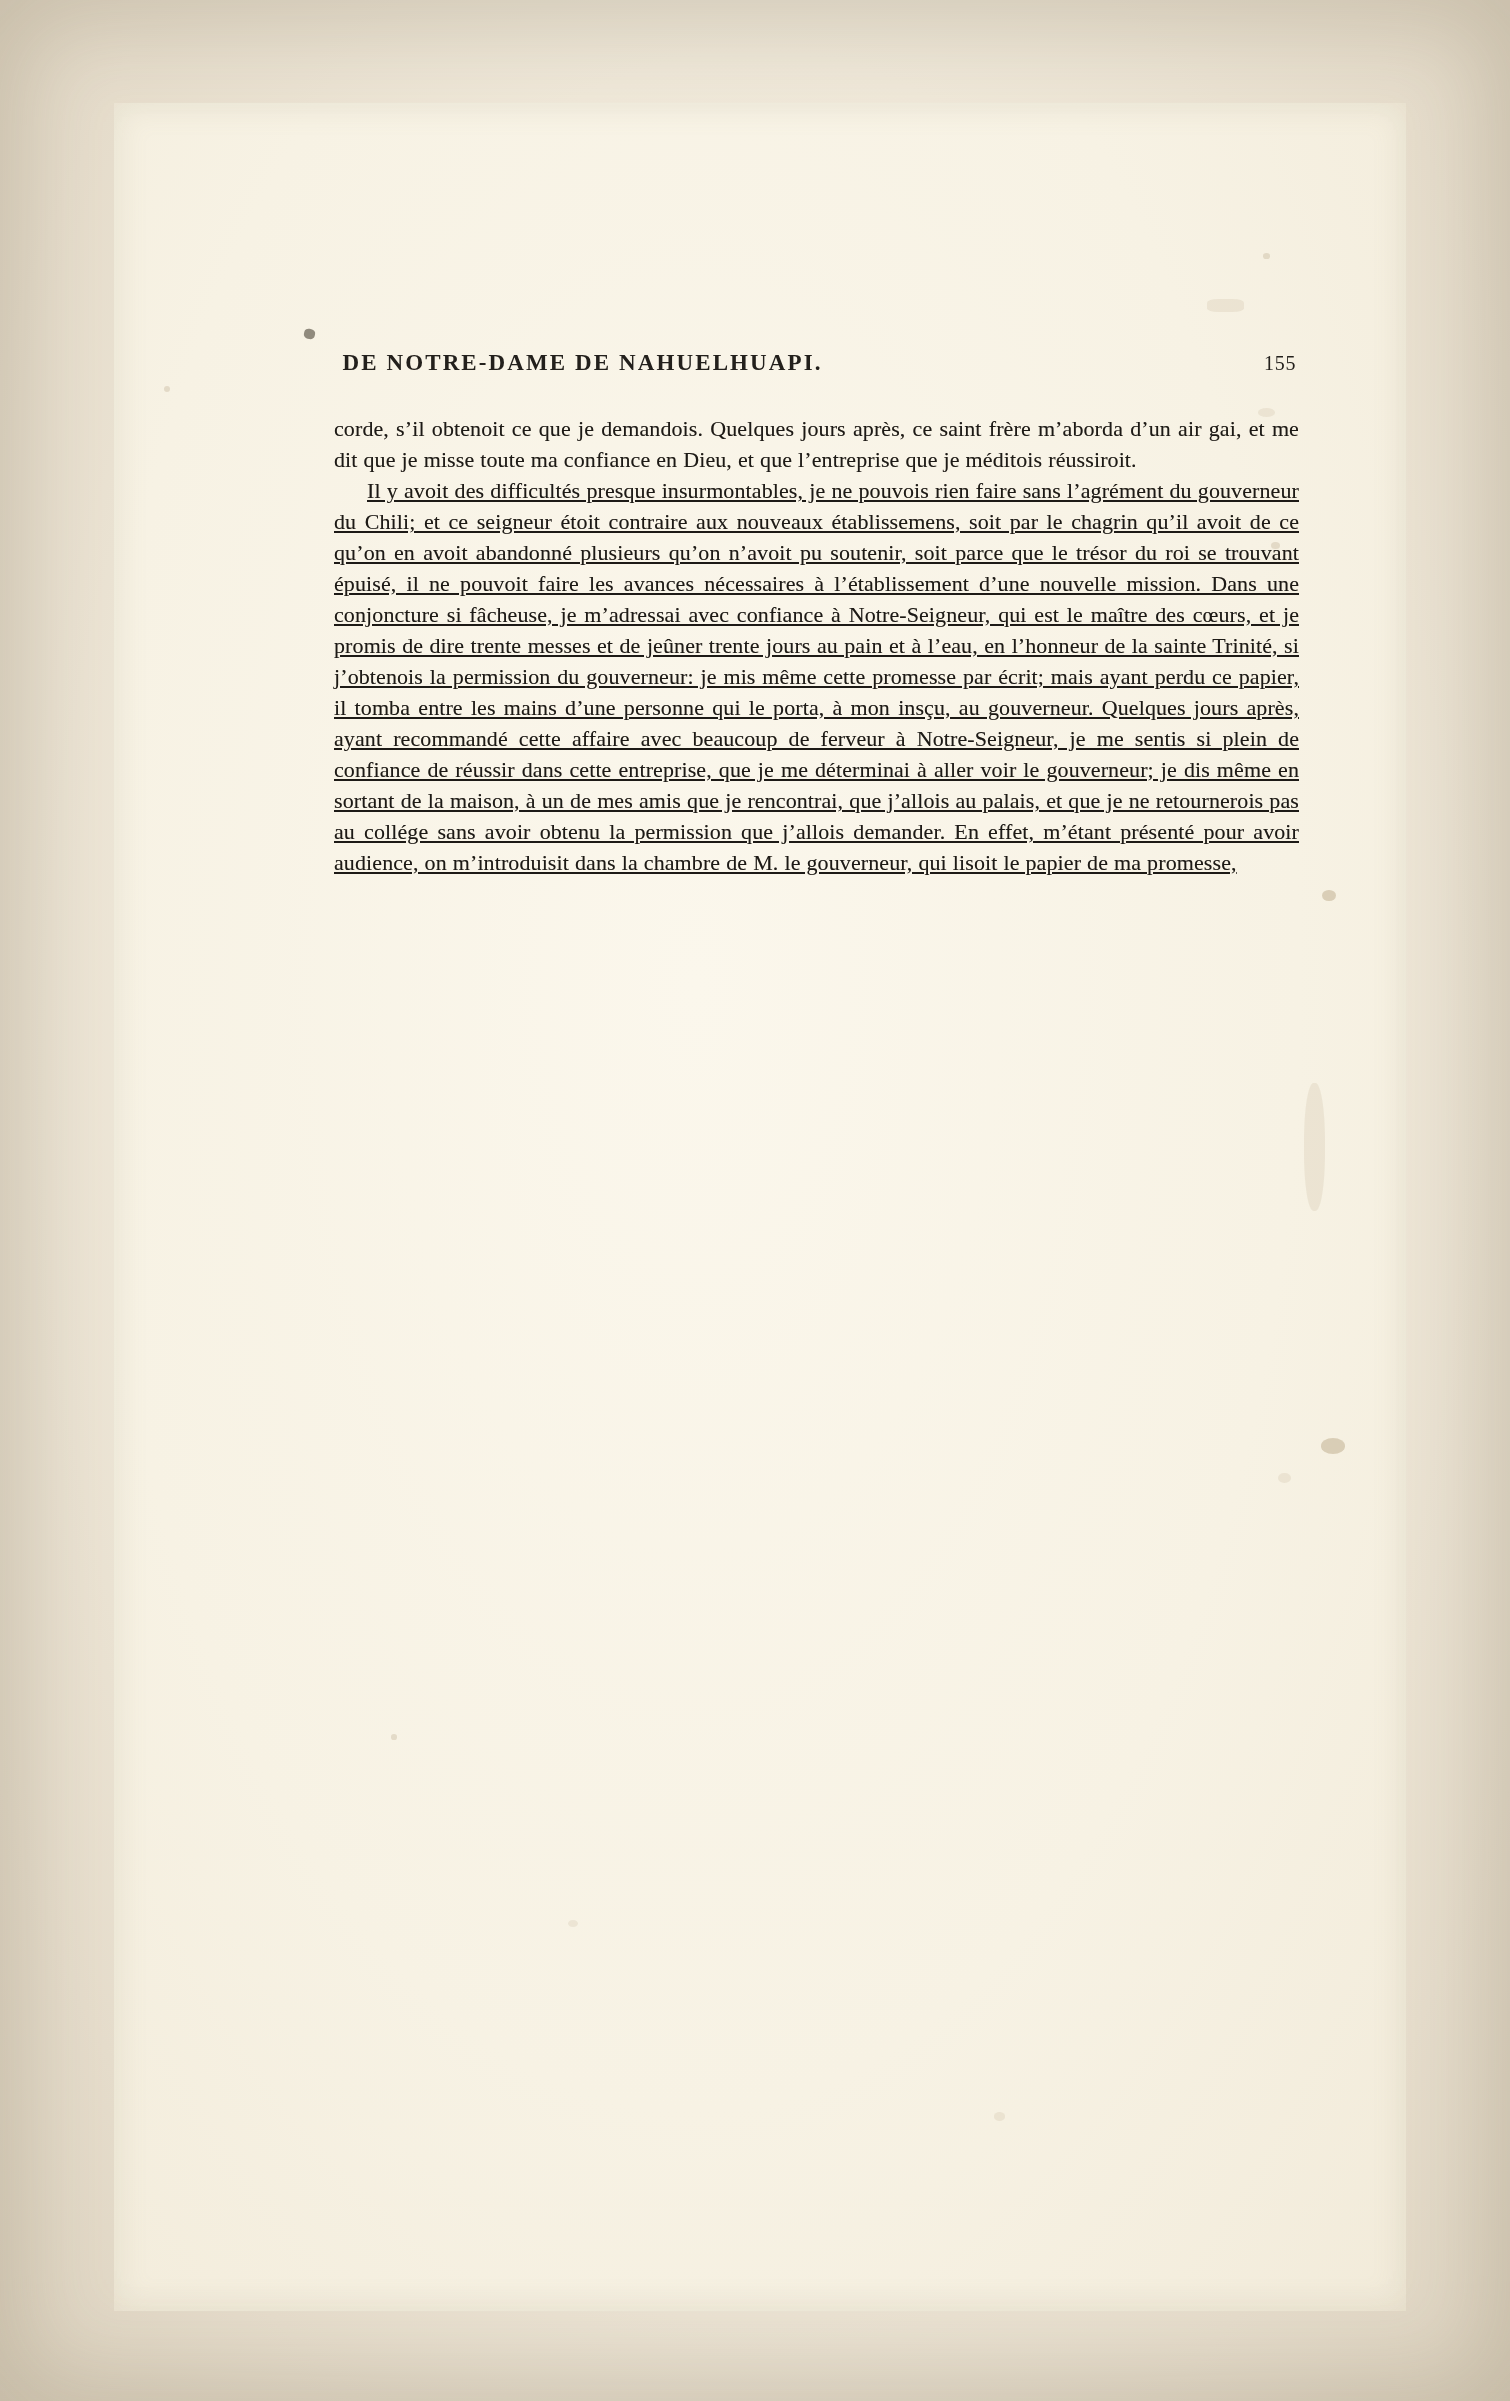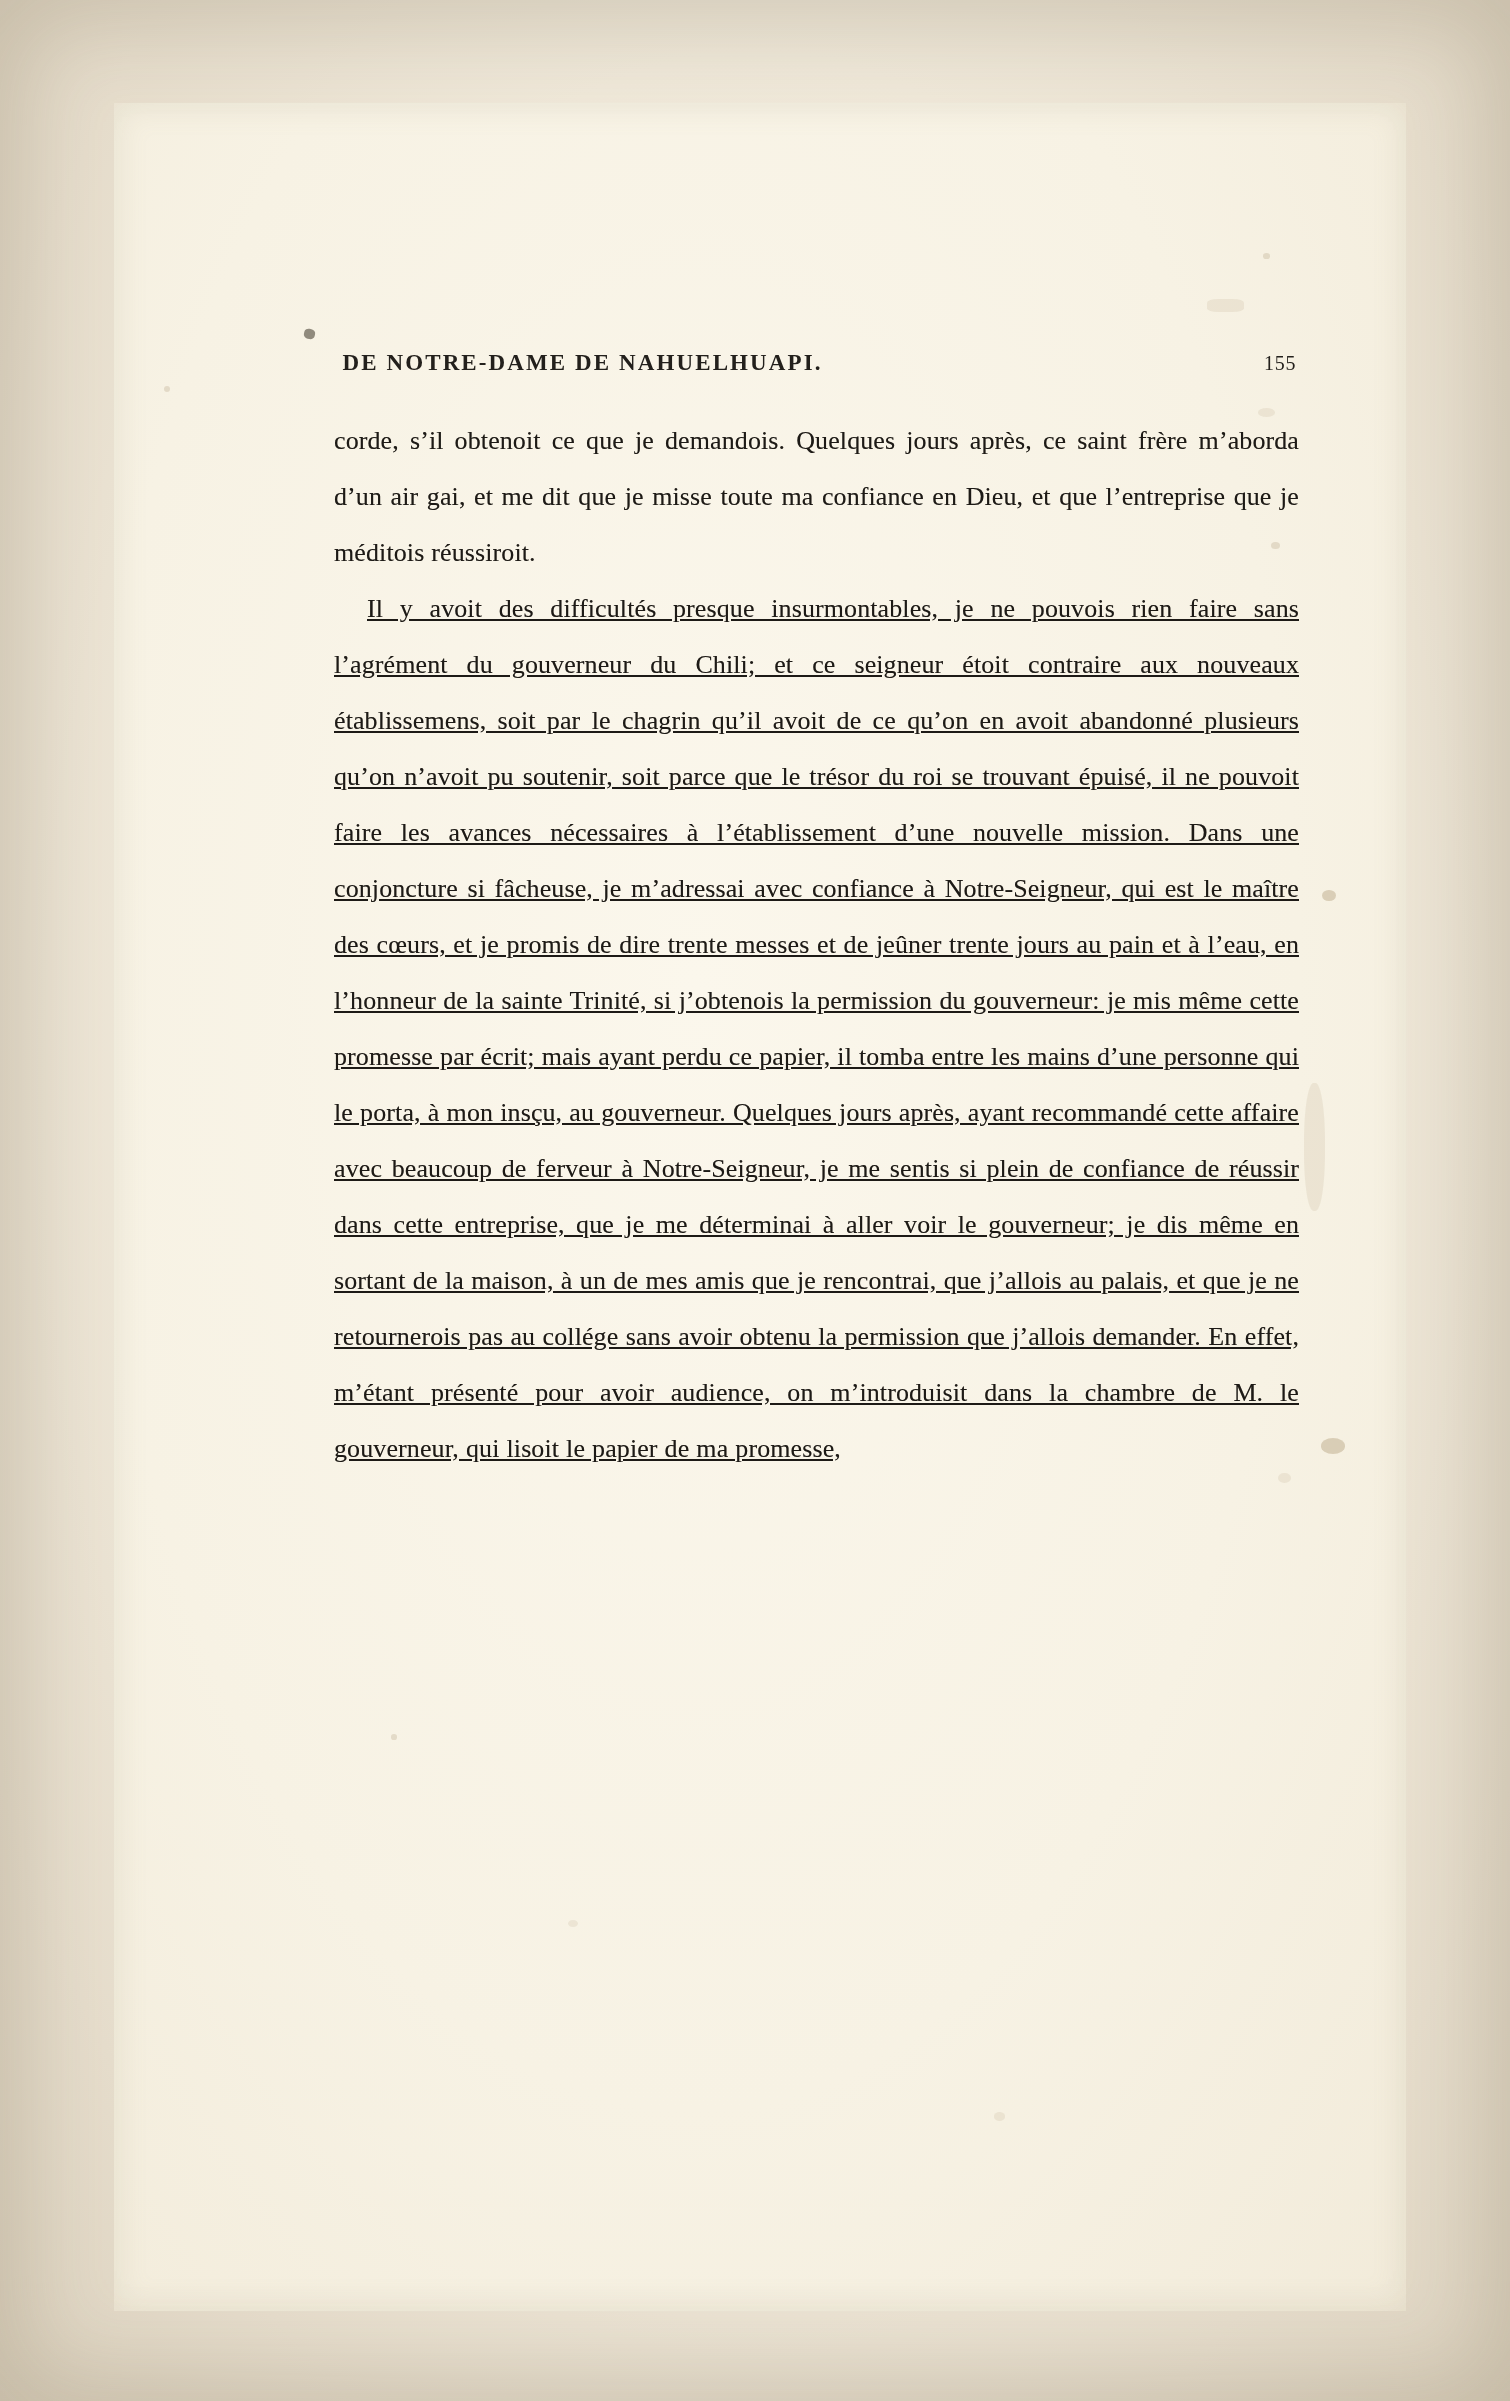--- a/index.html
+++ b/index.html
@@ -90,22 +90,22 @@
     width: 11.4px;
     height: 10px;
     background: rgba(60, 52, 40, 0.55);
     border-radius: 40%;
     transform: rotate(12deg);
   }
 
   
   .body-text p {
     margin: 0;
-    font-size: 26px;
-    line-height: 56px;
+    font-size: 22px;
+    line-height: 31px;
     color: #1d1a16;
     text-align: justify;
     text-justify: inter-word;
     word-spacing: 0.4px;
     letter-spacing: 0.1px;
   }
   .body-text p.indent {
     text-indent: 33px;
     text-decoration: underline;
   }

